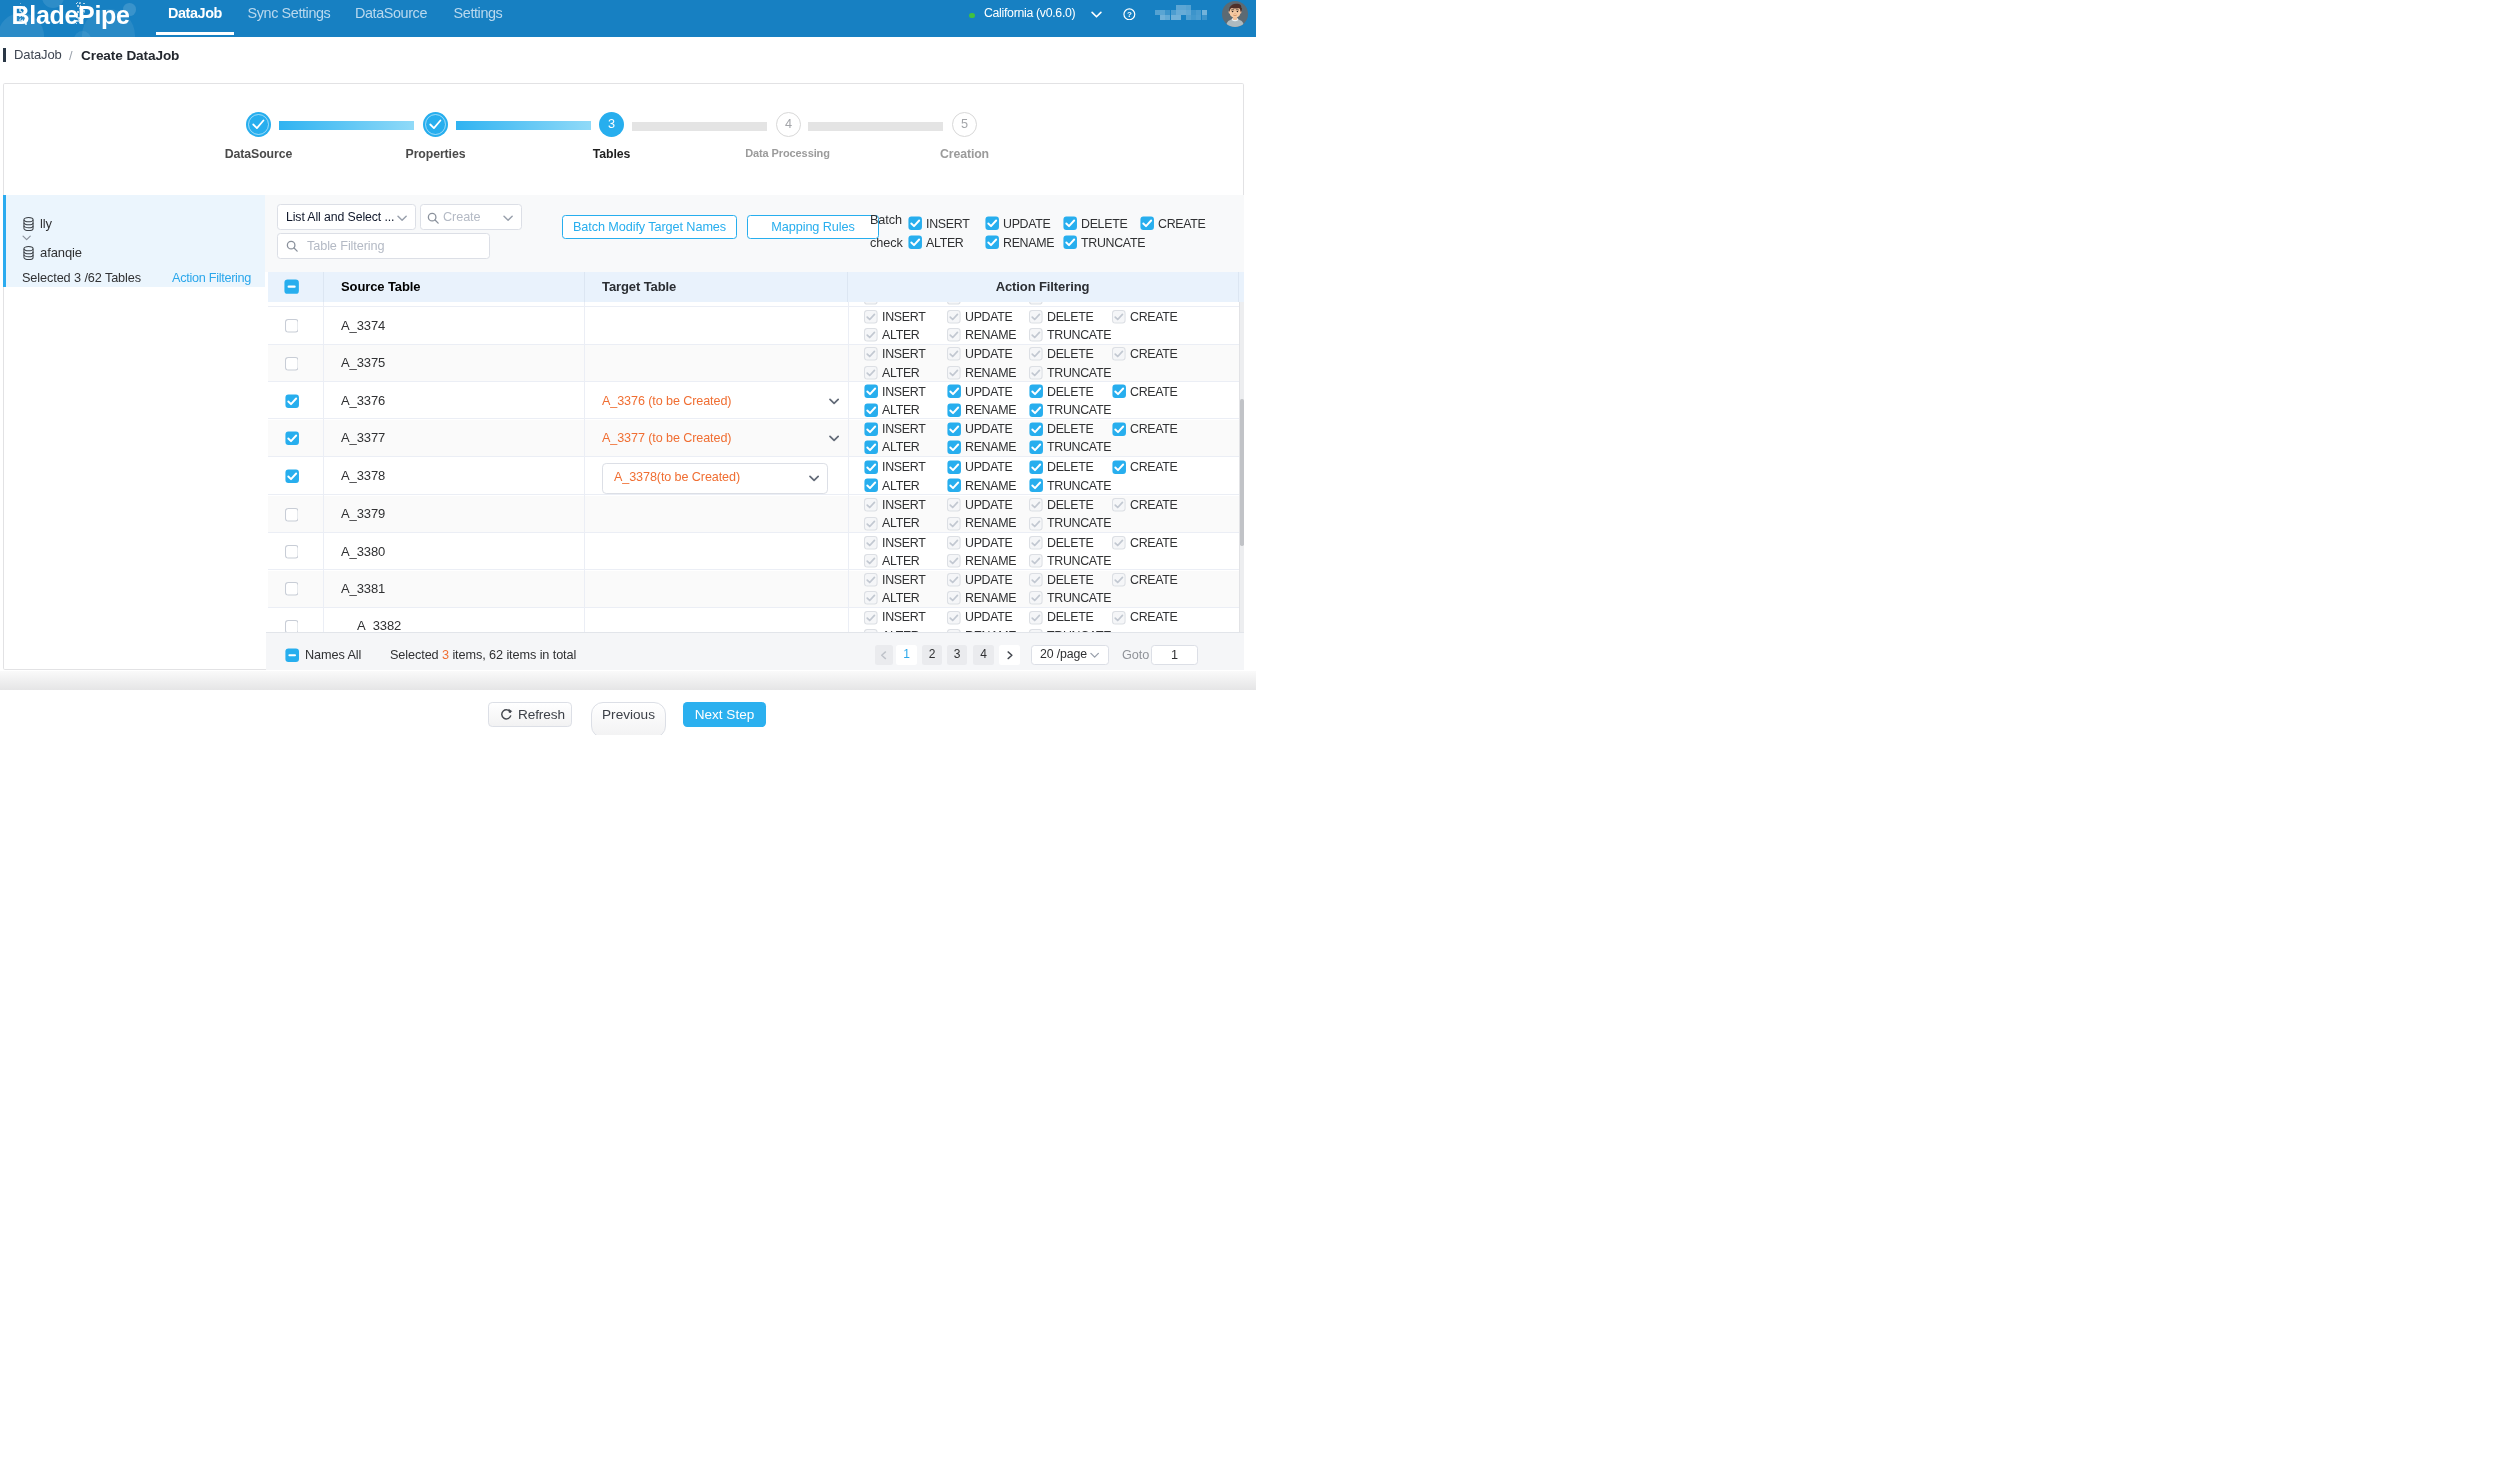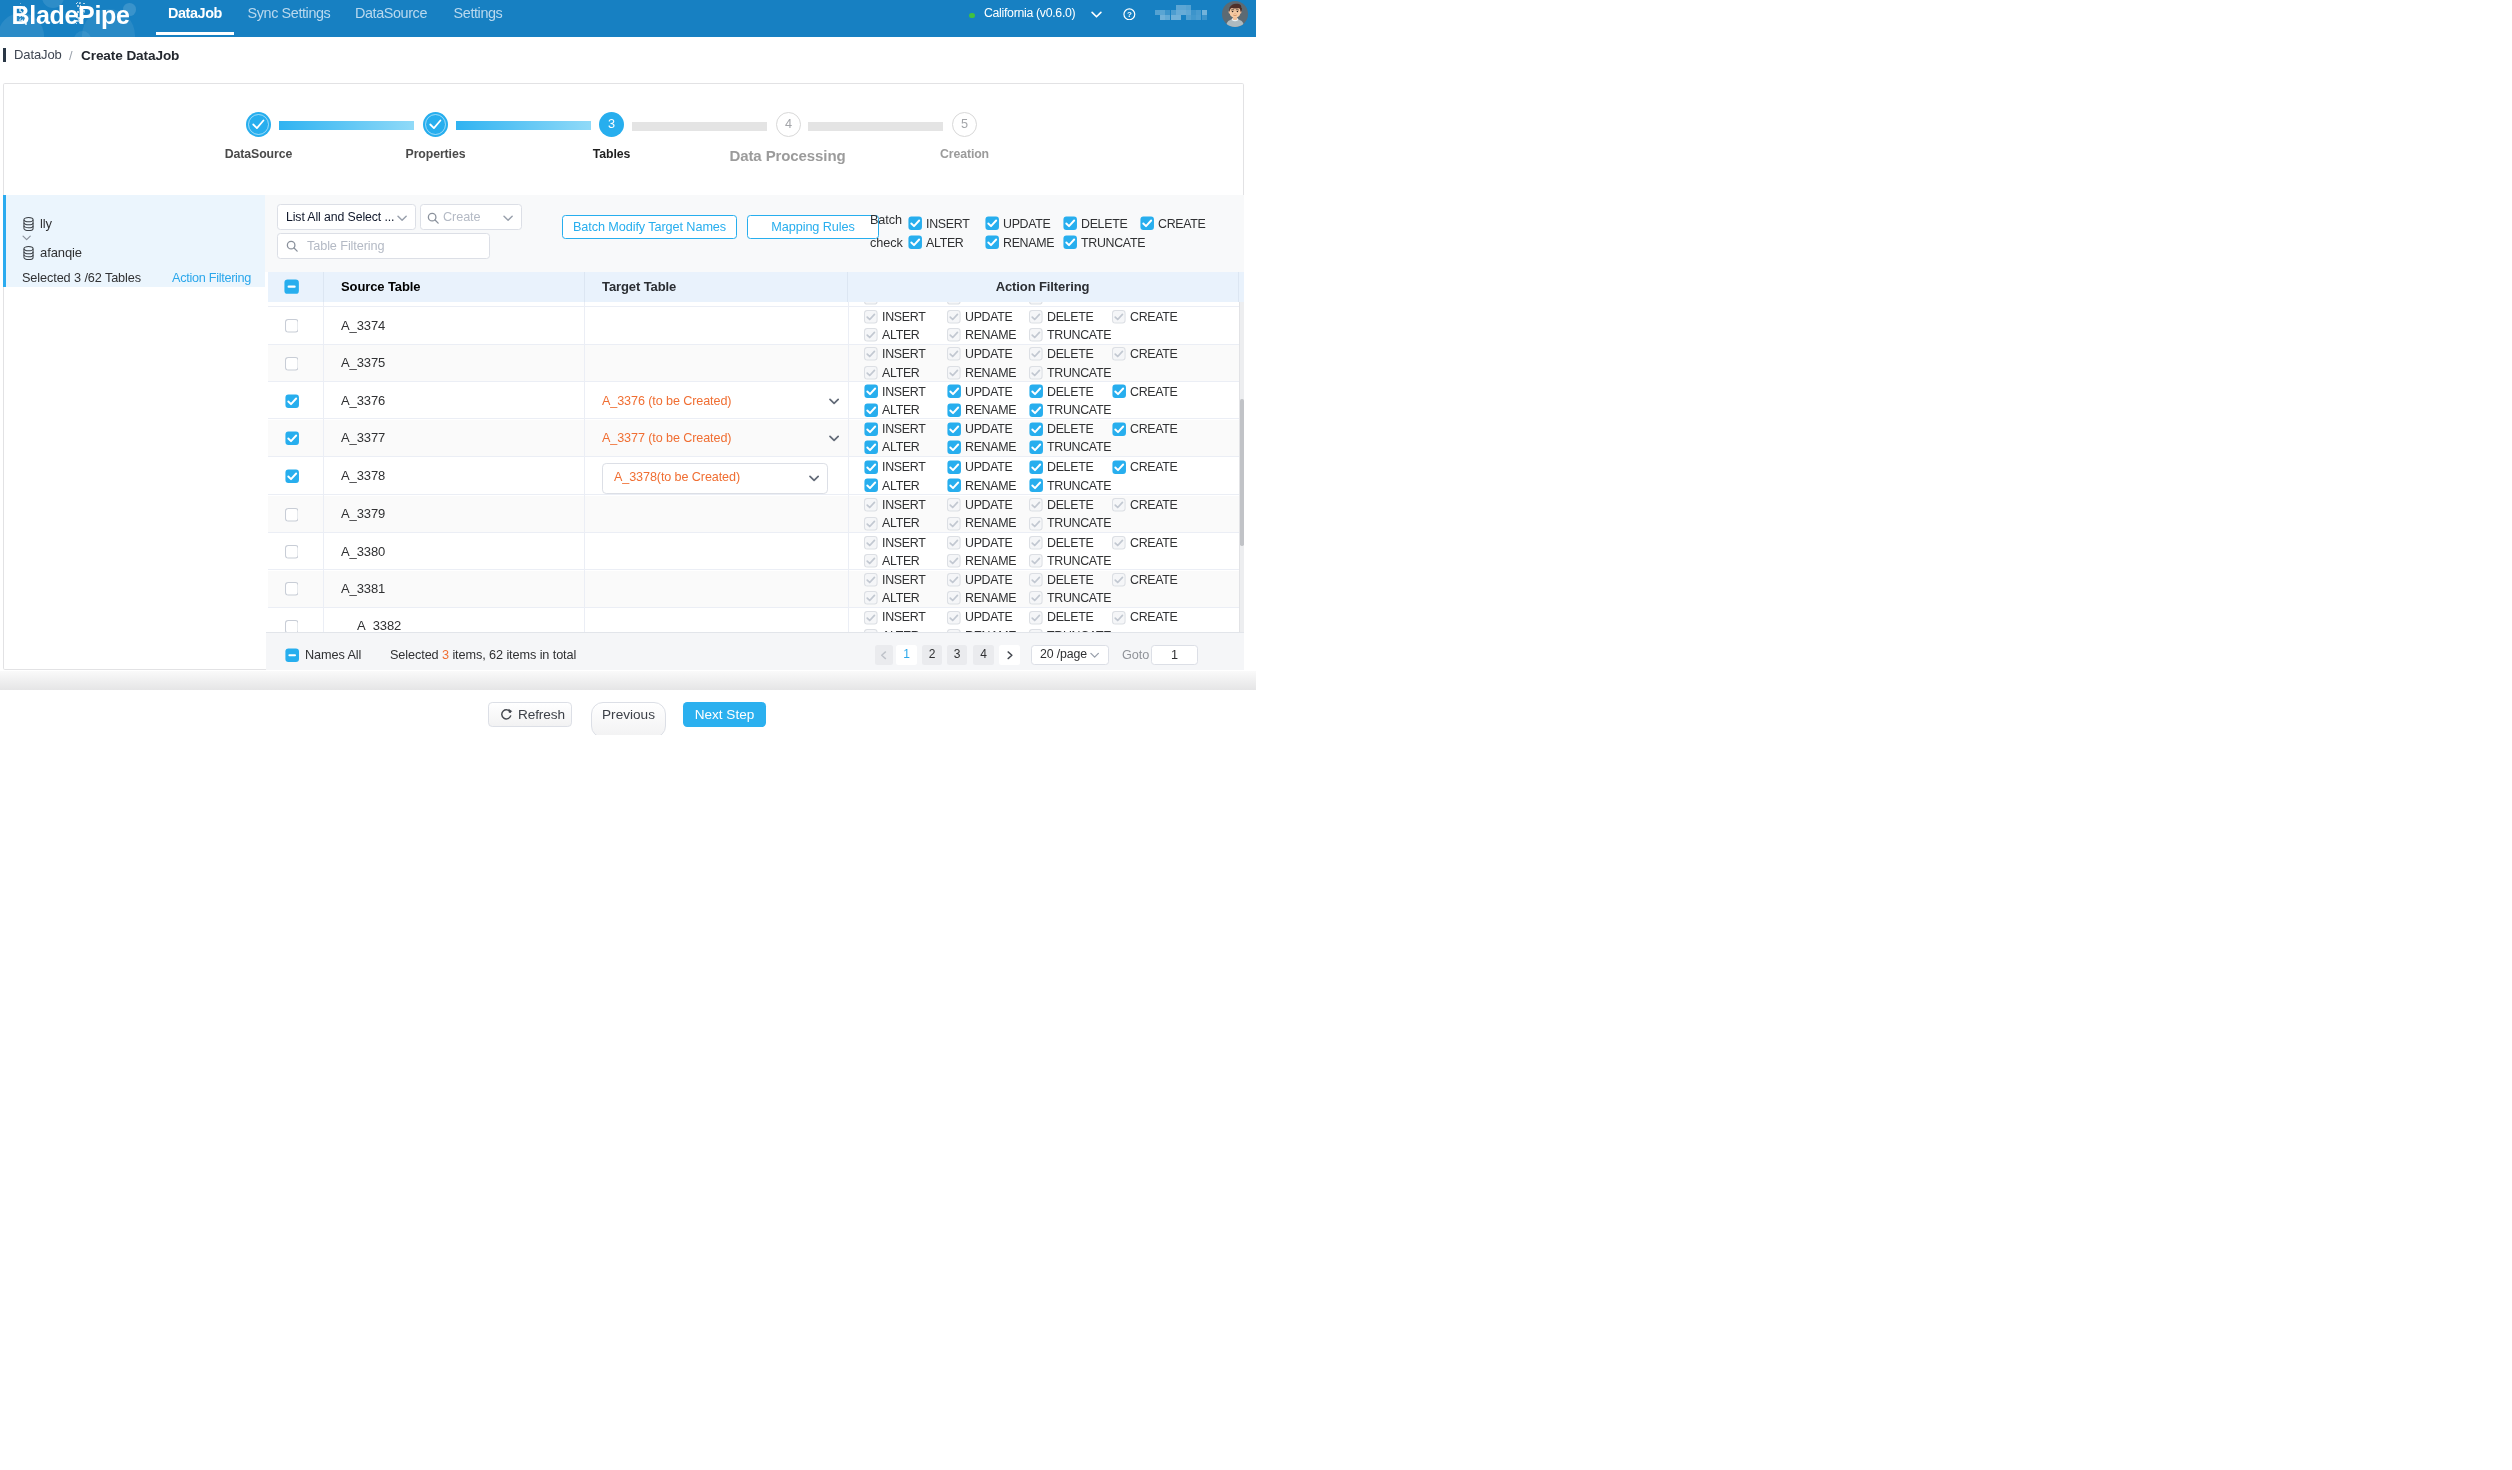--- a/index.html
+++ b/index.html
@@ -155,21 +155,21 @@
 <div class="abs" style="left:425px;top:114px;width:21px;height:21px;border-radius:50%;border:0.8px solid rgba(255,255,255,0.55)"></div>
 <svg class="abs" style="left:429px;top:119px" width="12.7" height="11" viewBox="0 0 15 13">
       <path d="M1.5 6.5 L5.8 10.8 L13.5 1.8" stroke="#fff" stroke-width="2.1" fill="none" stroke-linecap="round" stroke-linejoin="round"></path>
     </svg>
 <div class="abs" style="left:599px;top:112px;width:25px;height:25px;border-radius:50%;background:#27AEEE;color:#fff;font-size:12.7px;line-height:25px;text-align:center">3</div>
 <div class="abs" style="left:776px;top:112px;width:25px;height:25px;border-radius:50%;background:#fff;border:1.3px solid #D8D8D8;color:#A3A5A9;font-size:12.7px;line-height:22px;text-align:center">4</div>
 <div class="abs" style="left:952px;top:112px;width:25px;height:25px;border-radius:50%;background:#fff;border:1.3px solid #D8D8D8;color:#A3A5A9;font-size:12.7px;line-height:22px;text-align:center">5</div>
 <div class="abs" style="left:165px;top:147px;width:187px;text-align:center;font-size:12.3px;font-weight:700;color:#4A4A4A;letter-spacing:-0.1px">DataSource</div>
 <div class="abs" style="left:342px;top:147px;width:187px;text-align:center;font-size:12.3px;font-weight:700;color:#4A4A4A;letter-spacing:-0.1px">Properties</div>
 <div class="abs" style="left:518px;top:147px;width:187px;text-align:center;font-size:12.3px;font-weight:700;color:#1F1F1F;letter-spacing:-0.1px">Tables</div>
-<div class="abs" style="left:694px;top:147px;width:187px;text-align:center;font-size:15px;font-weight:700;color:#9B9B9B;letter-spacing:-0.1px">Data Processing</div>
+<div class="abs" style="left:694px;top:147px;width:187px;text-align:center;font-size:11px;font-weight:700;color:#9B9B9B;letter-spacing:-0.1px">Data Processing</div>
 <div class="abs" style="left:871px;top:147px;width:187px;text-align:center;font-size:12.3px;font-weight:700;color:#9B9B9B;letter-spacing:-0.1px">Creation</div>
 <div class="abs" style="left:3.4px;top:195px;width:262px;height:92px;background:#EBF5FD;border-left:3.4px solid #2BABEF"></div>
 <svg style="position:absolute;left:23px;top:217px" width="11" height="14.4" viewBox="0 0 13 17">
       <ellipse cx="6.5" cy="3.2" rx="5.4" ry="2.5" stroke="#3A3F45" stroke-width="1.2" fill="none"></ellipse>
       <path d="M1.1 3.2 V13.6 A5.4 2.5 0 0 0 11.9 13.6 V3.2" stroke="#3A3F45" stroke-width="1.2" fill="none"></path>
       <path d="M1.1 6.7 A5.4 2.5 0 0 0 11.9 6.7" stroke="#3A3F45" stroke-width="1.2" fill="none"></path>
       <path d="M1.1 10.2 A5.4 2.5 0 0 0 11.9 10.2" stroke="#3A3F45" stroke-width="1.2" fill="none"></path>
     </svg>
 <div style="position:absolute;left:40px;top:216px;font-size:13px;font-weight:400;color:#303133;line-height:16.6px;letter-spacing:-0.1px;white-space:nowrap;">lly</div>
 <svg style="position:absolute;left:22px;top:235px" width="9.3" height="6" viewBox="0 0 12 8">

